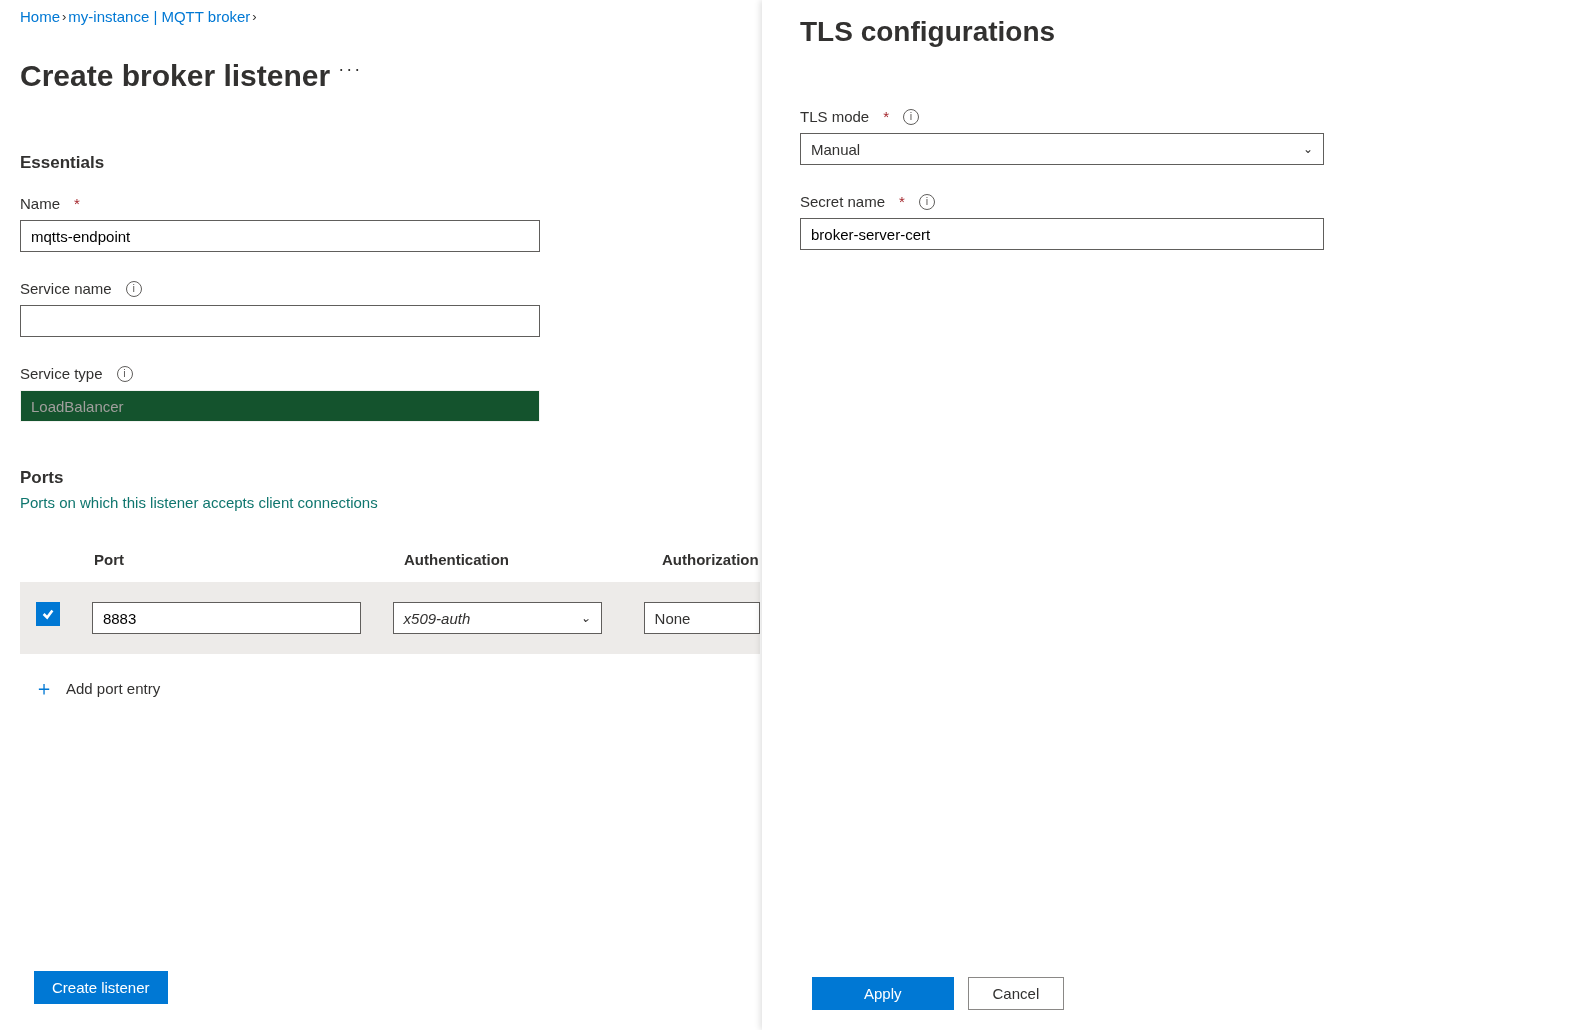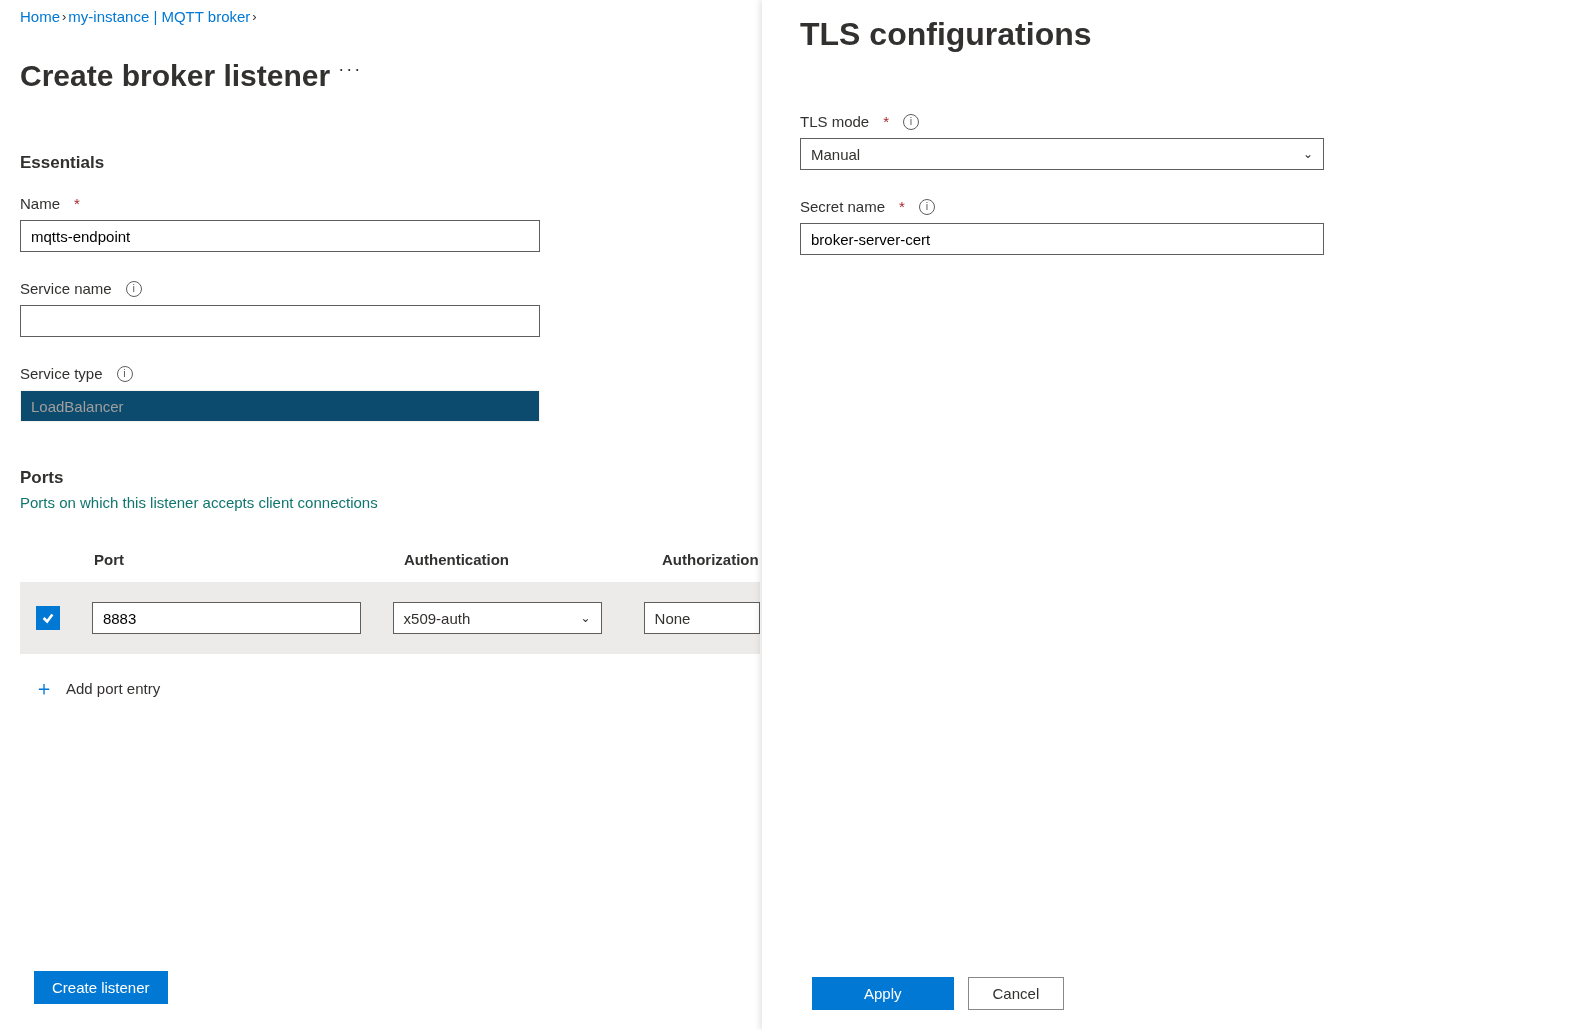--- a/index.html
+++ b/index.html
@@ -22,58 +22,58 @@
   .req { color: #a4262c; }
   .info-icon {
     display:inline-flex; width:16px; height:16px; border:1px solid #605e5c; border-radius:50%;
     align-items:center; justify-content:center; font-size:11px; color:#605e5c; line-height:1;
     font-style: normal; cursor: default;
   }
   input[type=text], .select-box {
     width: 520px; height: 32px; border: 1px solid #605e5c; padding: 4px 10px; font-size: 15px;
     background: #fff; font-family: inherit;
   }
-  input[disabled] { background: #0c4a6e; border-color: #f3f2f1; color: #a19f9d; }
+  input[disabled] { background: #14532d; border-color: #f3f2f1; color: #a19f9d; }
   .select-box { display:flex; align-items:center; justify-content:space-between; cursor:pointer; }
   .chev-down { font-size: 12px; color:#323130; }
 
   .ports-section { margin-top: 46px; }
   .ports-section h2 { font-size: 17px; font-weight: 600; margin-bottom: 6px; }
   .ports-desc { font-size: 15px; color:#0f766e; margin-bottom: 40px; }
 
   .ports-header { display:flex; font-weight:600; font-size:15px; padding: 0 0 14px 0; }
   .ports-header .col-check { width: 74px; }
   .ports-header .col-port  { width: 310px; }
   .ports-header .col-auth  { width: 258px; }
   .ports-header .col-azn   { flex:1; }
 
-  .ports-row { display:flex; align-items:center; background:#edebe9; padding: 20px 0 20px 16px; }
+  .ports-row { display:flex; background:#edebe9; padding: 20px 0 20px 16px; }
   .ports-row .col-check { width: 58px; }
   .checkbox { width:24px; height:24px; background:#0078d4; display:flex; align-items:center; justify-content:center; cursor:pointer; }
   .checkbox svg { stroke:#fff; stroke-width:3; fill:none; }
   .ports-row input.port-input { width: 278px; margin-right: 32px; }
-  .ports-row .select-auth { width: 216px; margin-right: 42px; }
+  .ports-row .select-auth { width: 216px; margin-right: 42px; font-style: italic; }
   .ports-row .select-azn  { width: 120px; }
 
   .add-port-row { display:flex; align-items:center; gap:12px; margin-top: 24px; cursor:pointer; font-size:15px; padding-left: 14px; }
   .plus-icon { font-size: 20px; color:#0078d4; line-height:1; font-weight:300; }
 
   .main-footer { position:absolute; bottom: 26px; left: 34px; }
   .btn-primary {
     background:#0078d4; color:#fff; border:none; padding: 8px 18px; font-size:15px; cursor:pointer;
     font-family: inherit;
   }
 
   
   .panel {
     position: absolute; right: 0; top: 0; width: 822px; height: 100%;
     background: #fff; box-shadow: -2px 0 6px rgba(0,0,0,0.12);
     padding: 16px 0 0 38px;
   }
-  .panel h1 { font-size: 32px; font-weight: 600; margin-bottom: 60px; }
+  .panel h1 { font-size: 28px; font-weight: 600; margin-bottom: 60px; }
   .panel .field input[type=text], .panel .select-box { width: 524px; }
   .panel-footer { position:absolute; bottom: 20px; left: 50px; display:flex; gap:14px; }
   .btn-secondary { background:#fff; color:#323130; border:1px solid #8a8886; padding: 7px 24px; font-size:15px; cursor:pointer; font-family: inherit; }
   .panel .btn-primary { padding: 8px 52px; }
 </style>
 </head>
 <body>
 
 <div class="main-pane">
 

